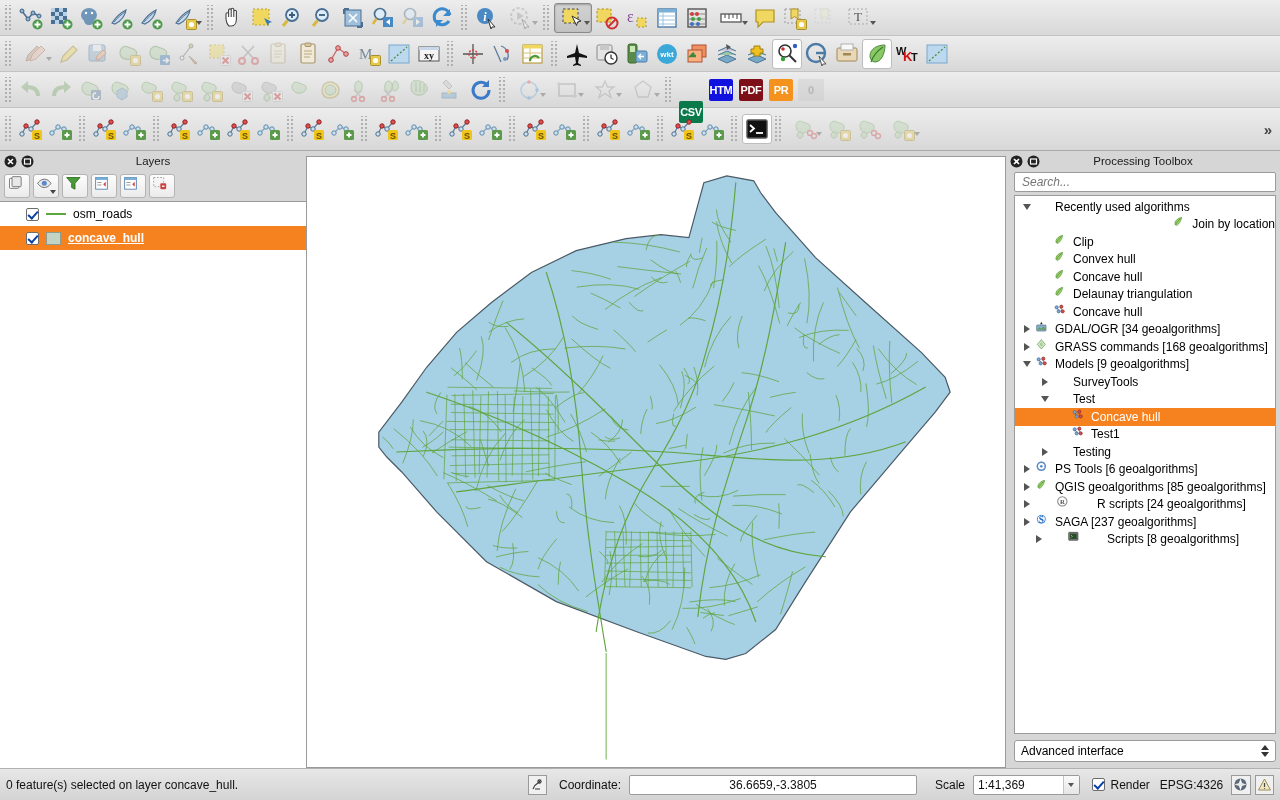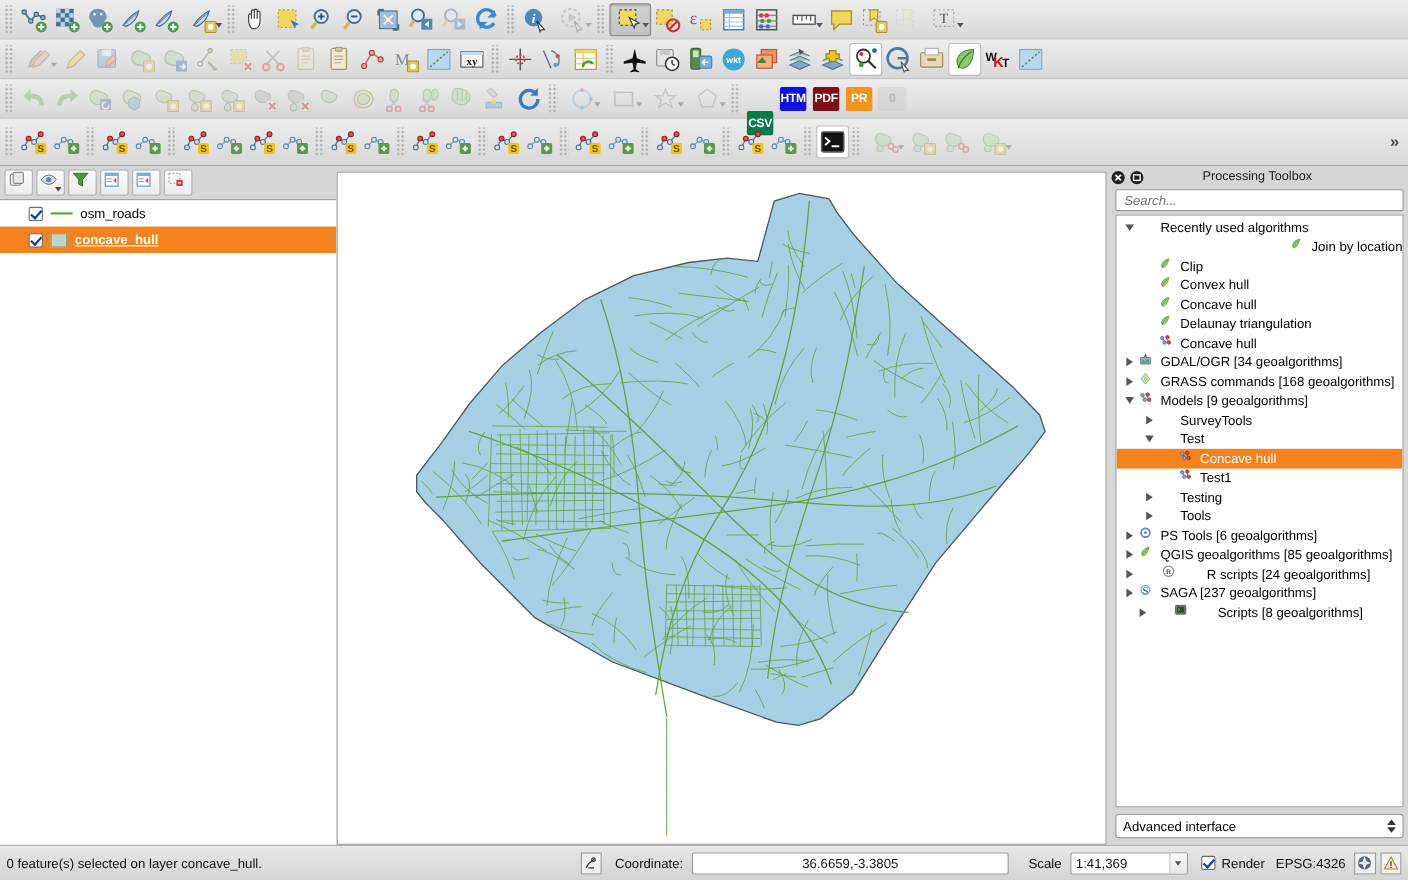--- a/index.html
+++ b/index.html
@@ -1226,20 +1226,36 @@
           </span>
           <span class="caret"></span>
         </span>
       <span class="chev">»</span>
     </div>
   </div>
 
   <div class="main">
 
     <div class="panel" id="left-panel">
+      <div class="panel-title">
+        <span class="pbtn">
+          <svg width="13" height="13" viewBox="0 0 13 13">
+              <circle cx="6.5" cy="6.5" r="6" fill="#222"></circle>
+              <path d="M4 4l5 5M9 4l-5 5" stroke="#fff" stroke-width="1.6"></path>
+            </svg>
+        </span>
+        <span class="pbtn">
+          <svg width="13" height="13" viewBox="0 0 13 13">
+              <circle cx="6.5" cy="6.5" r="6" fill="#222"></circle>
+              <rect x="3.5" y="4" width="6" height="5" fill="none" stroke="#fff" stroke-width="1.2"></rect>
+            </svg>
+        </span>
+        <span class="ttl">Layers</span>
+        <span style="width:34px"></span>
+      </div>
       <div class="layer-toolbar" id="layer-toolbar">
           <span class="ltbtn">
             <span><svg width="20" height="20" viewBox="0 0 24 24">
                 <rect x="3" y="4" width="11" height="12" rx="1" fill="#fff" stroke="#666"></rect>
                 <rect x="6" y="2" width="11" height="12" rx="1" fill="#e8e8e8" stroke="#666"></rect>
               </svg></span>
           </span>
           <span class="ltbtn">
             <span><svg width="20" height="20" viewBox="0 0 24 24">
                 <path d="M2 10s3-5 8-5 8 5 8 5-3 5-8 5-8-5-8-5z" fill="#e8e8e8" stroke="#555"></path>
@@ -1716,27 +1732,20 @@
             </span>
             <span class="tlabel">Test1</span>
           </div>
           <div class="tnode" style="padding-left: 22px;">
             <span class="tw">
               <i class="arrow-r"></i>
             </span>
             <span class="ticon"></span>
             <span class="tlabel">Testing</span>
           </div>
-          <div class="tnode" style="padding-left: 22px;">
-            <span class="tw">
-              <i class="arrow-r"></i>
-            </span>
-            <span class="ticon"></span>
-            <span class="tlabel">Tools</span>
-          </div>
           <div class="tnode" style="padding-left: 4px;">
             <span class="tw">
               <i class="arrow-r"></i>
             </span>
             <span class="ticon">
               <svg width="16" height="16" viewBox="0 0 24 24">
                 <circle cx="8" cy="8" r="6" fill="none" stroke="#5a8ac8" stroke-width="2.2"></circle>
                 <circle cx="8" cy="8" r="2" fill="#5a8ac8"></circle>
                 <path d="M8 1v2M8 13v2M1 8h2M13 8h2M3 3l1.5 1.5M13 3l-1.5 1.5M3 13l1.5-1.5M13 13l-1.5-1.5" stroke="#5a8ac8" stroke-width="1.6"></path>
               </svg>

